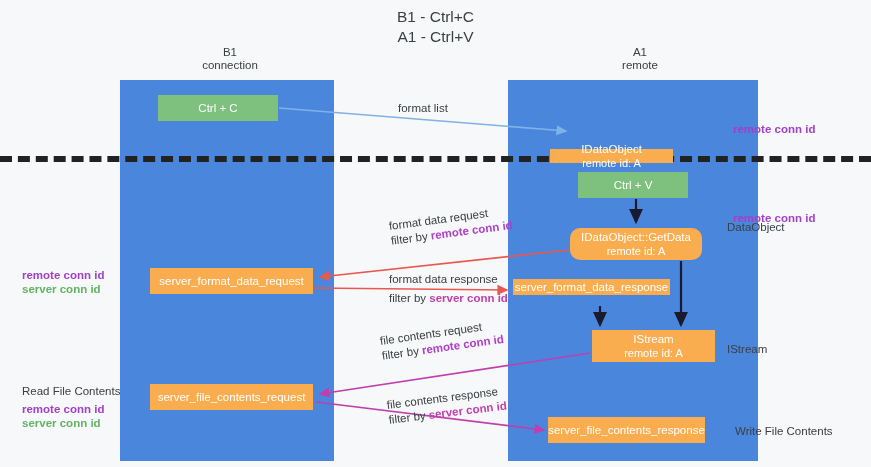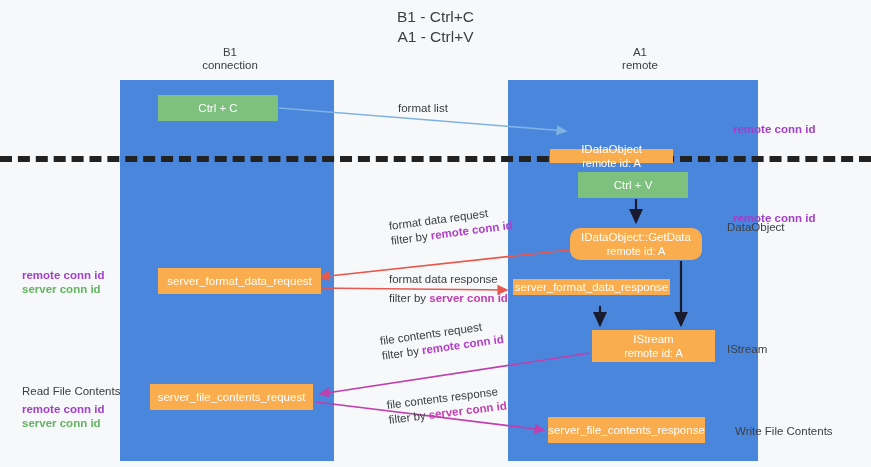--- a/index.html
+++ b/index.html
@@ -45,21 +45,21 @@
     box-sizing:border-box;padding:2px 4px;
   }
   .green{background:#7ec07e;}
   .orange{background:#f9ad4e;}
   .node .l2{display:block;font-size:11px;}
 
   #n-ctrlc{left:158px;top:95px;width:120px;height:26px;}
   #n-idataobject{left:550px;top:116px;width:123px;height:14px;margin-top:33px;}
   #n-ctrlv{left:578px;top:172px;width:110px;height:26px;}
   #n-getdata{left:570px;top:228px;width:132px;height:32px;border-radius:10px;}
-  #n-sfdreq{left:158px;top:268px;width:163px;height:26px;}
+  #n-sfdreq{left:150px;top:268px;width:163px;height:26px;}
   #n-sfdresp{left:513px;top:279px;width:157px;height:16px;}
   #n-istream{left:592px;top:330px;width:123px;height:32px;}
   #n-sfcreq{left:150px;top:384px;width:163px;height:26px;}
   #n-sfcresp{left:548px;top:417px;width:157px;height:26px;}
 
   
   .ann{position:absolute;font-size:11.5px;line-height:14px;}
   .ann .purple{color:#a23fc9;font-weight:bold;}
   .ann .green-t{color:#62b562;font-weight:bold;}
   .ann .plain{color:#3c4043;}

